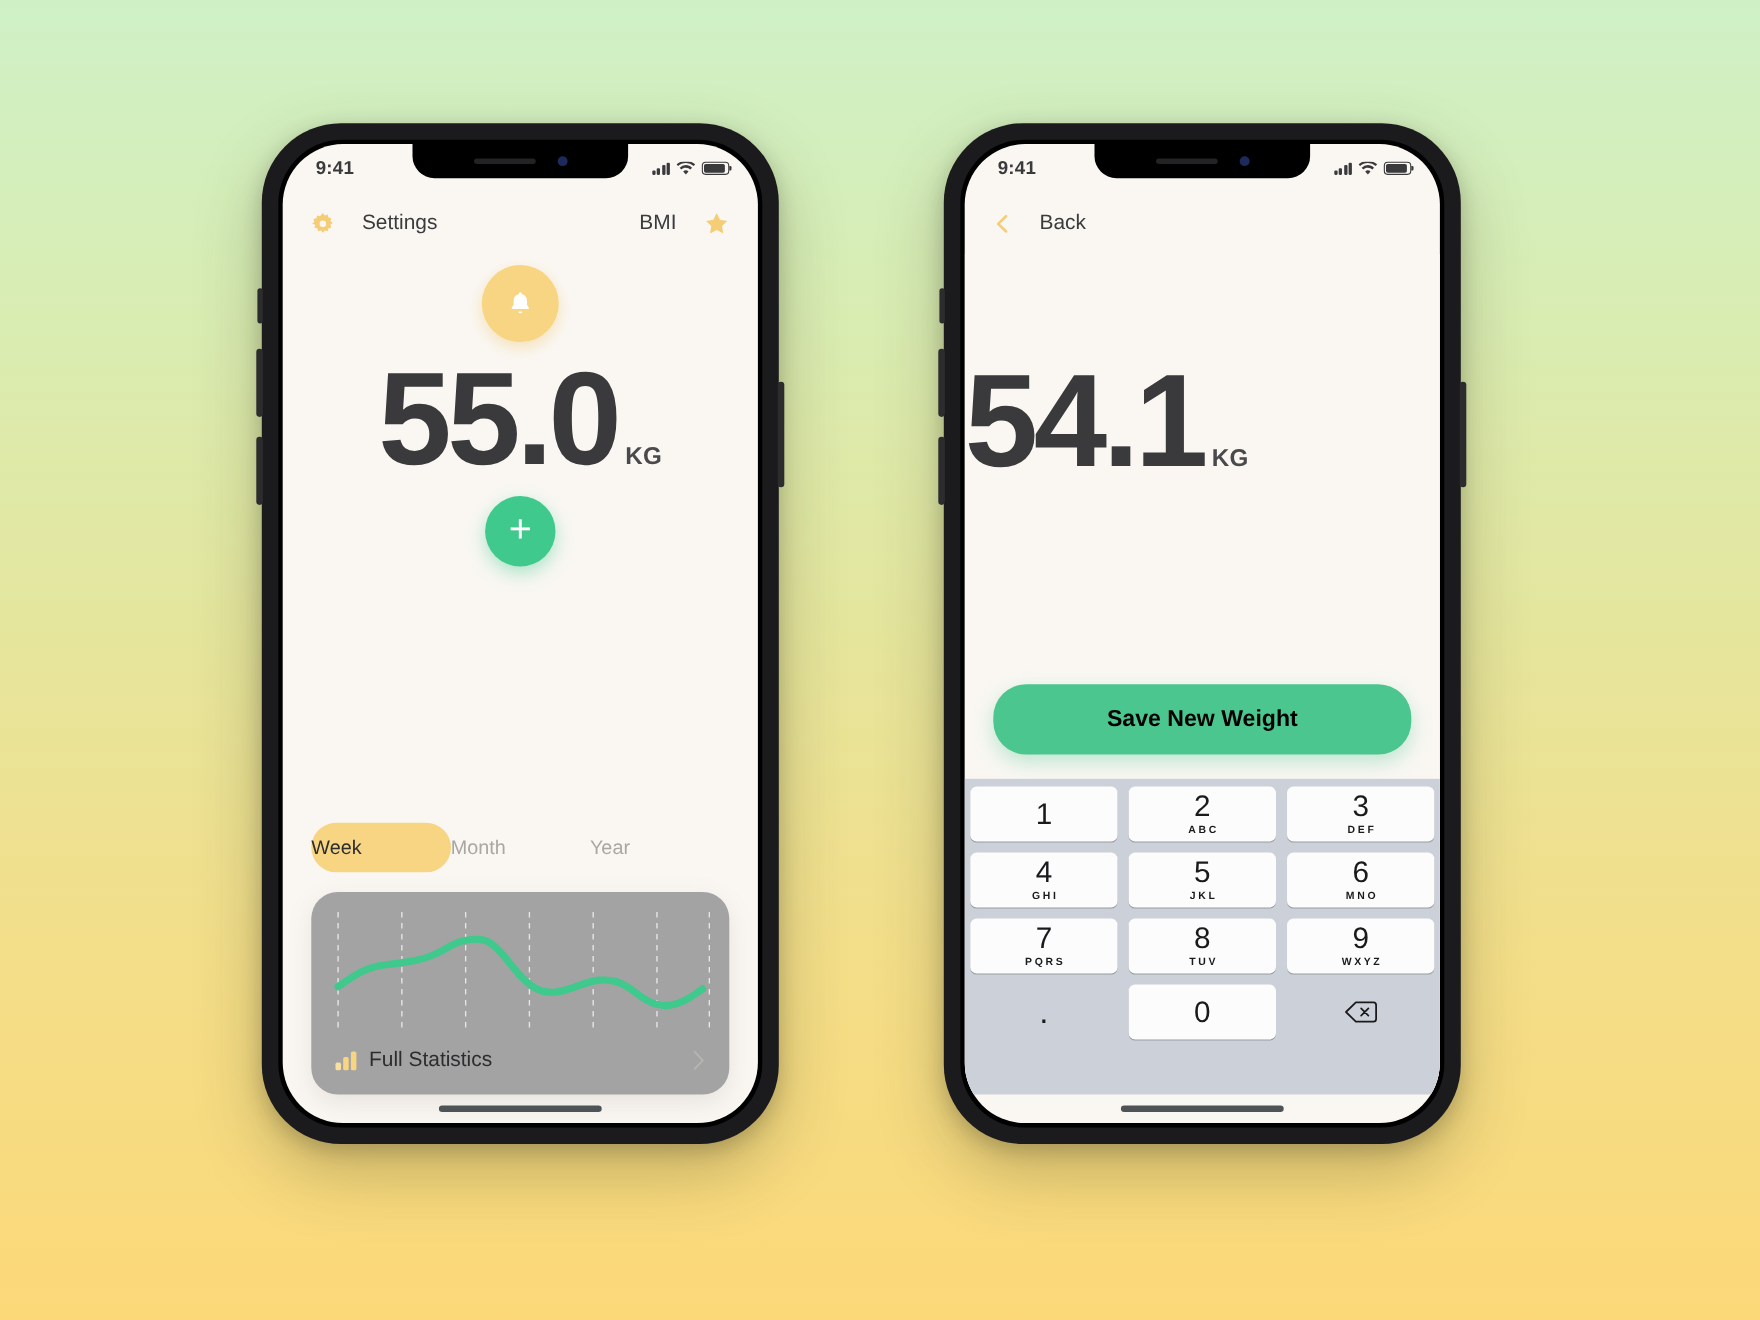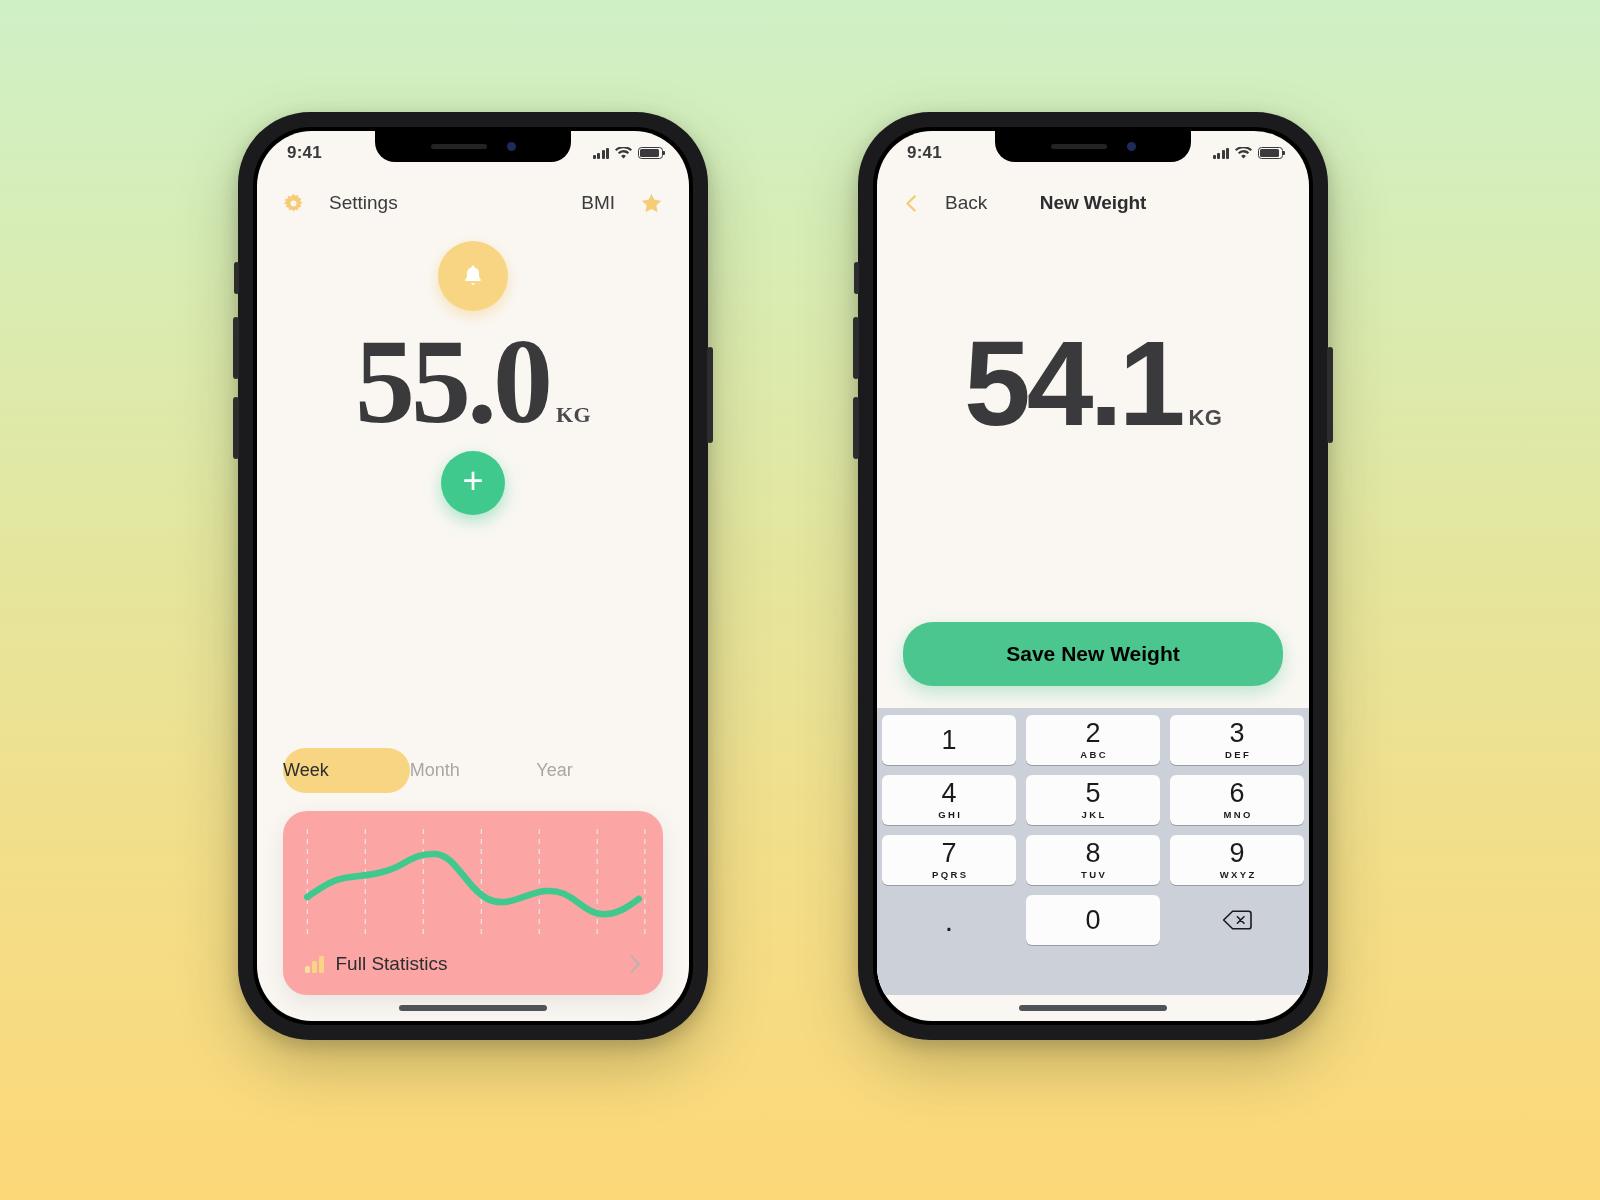--- a/index.html
+++ b/index.html
@@ -170,21 +170,20 @@
     display: flex; align-items: center; justify-content: center;
     box-shadow: 0 5px 14px rgba(240,200,110,0.45);
   }
   .bell-btn svg { width: 26px; height: 26px; }
 
   .weight-row {
     display: flex;
     align-items: baseline;
     justify-content: flex-start;
     margin-top: 6px;
-    font-family: Liberation Serif, serif;
   }
   .weight-num {
     font-size: 120px;
     font-weight: 700;
     color: #3a3a3c;
     letter-spacing: -4px;
     line-height: 1.08;
   }
   .weight-unit {
     font-size: 22px;
@@ -225,21 +224,21 @@
     border-radius: 24px;
   }
   .tab.active {
     background: #f8d583;
     color: #2d2d2f;
   }
 
   
   .stats-card {
     width: 100%;
-    background: #fca5a5;
+    background: #a3a3a3;
     border-radius: 24px;
     box-shadow: 0 8px 22px rgba(140,130,110,0.16);
     padding: 0 0 0 0;
     overflow: hidden;
   }
   .chart-area {
     height: 108px;
     position: relative;
     margin: 18px 14px 0 14px;
   }
@@ -294,21 +293,21 @@
   .s2-body {
     flex: 1;
     display: flex;
     flex-direction: column;
     min-height: 0;
     background: #faf7f3;
   }
   .s2-weight {
     display: flex;
     align-items: baseline;
-    justify-content: center;
+    justify-content: flex-start;
     margin-top: 88px;
   }
   .save-btn {
     margin: 0 26px;
     background: #4cc68f;
     border-radius: 30px;
     padding: 20px 0;
     text-align: center;
     font-size: 21px;
     font-weight: 700;
@@ -510,21 +509,20 @@
         </div>
       </div>
 
       <div class="navbar">
         <div class="nav-left">
           <svg class="chev-back" viewBox="0 0 17 17">
             <path d="M11.6 1.6 4.4 8.5l7.2 6.9" fill="none" stroke="#f5cd77" stroke-width="2.4" stroke-linecap="round" stroke-linejoin="round"></path>
           </svg>
           <span>Back</span>
         </div>
-        <div class="nav-title">New Weight</div>
         <div class="nav-right"></div>
       </div>
 
       <div class="s2-body">
 
         <div class="s2-weight">
           <div class="weight-num">54.1</div>
           <div class="weight-unit">KG</div>
         </div>
 

